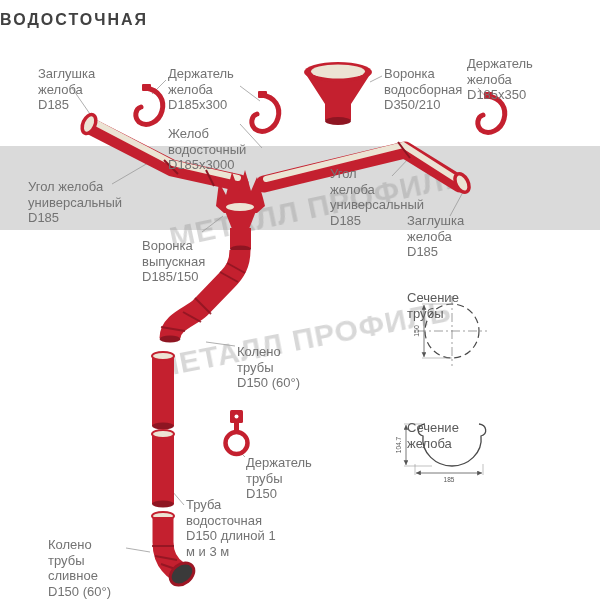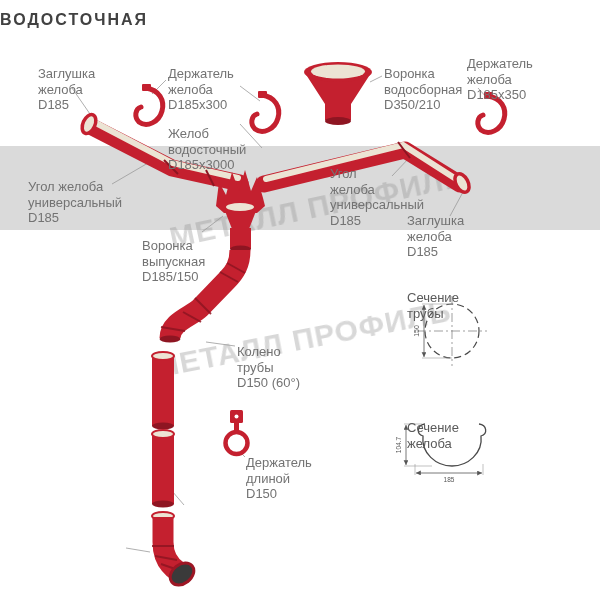--- a/index.html
+++ b/index.html
@@ -161,16 +161,18 @@
   <div class="lbl" style="left:168px;top:66px;width:80px">Держатель желоба D185х300</div>
   <div class="lbl" style="left:384px;top:66px;width:80px">Воронка водосборная D350/210</div>
   <div class="lbl" style="left:467px;top:56px;width:50px">Держатель желоба D185х350</div>
   <div class="lbl" style="left:168px;top:126px;width:76px">Желоб водосточный D185х3000</div>
   <div class="lbl" style="left:28px;top:179px;width:92px">Угол желоба универсальный D185</div>
   <div class="lbl" style="left:330px;top:166px;width:64px">Угол желоба универсальный D185</div>
   <div class="lbl" style="left:407px;top:213px;width:58px">Заглушка желоба D185</div>
   <div class="lbl" style="left:142px;top:238px;width:62px">Воронка выпускная D185/150</div>
   <div class="lbl" style="left:237px;top:344px;width:64px">Колено трубы D150 (60°)</div>
   <div class="lbl sec-title" style="left:407px;top:290px;width:90px">Сечение трубы</div>
-  <div class="lbl" style="left:246px;top:455px;width:56px">Держатель длиной D150</div>
+  <div class="lbl" style="left:246px;top:455px;width:56px">Держатель трубы D150</div>
+  <div class="lbl" style="left:186px;top:497px;width:100px">Труба водосточная D150 длиной 1 м и 3 м</div>
   <div class="lbl sec-title" style="left:407px;top:420px;width:90px">Сечение желоба</div>
+  <div class="lbl" style="left:48px;top:537px;width:80px">Колено трубы сливное D150 (60°)</div>
 
 </div>
 
 </body></html>

